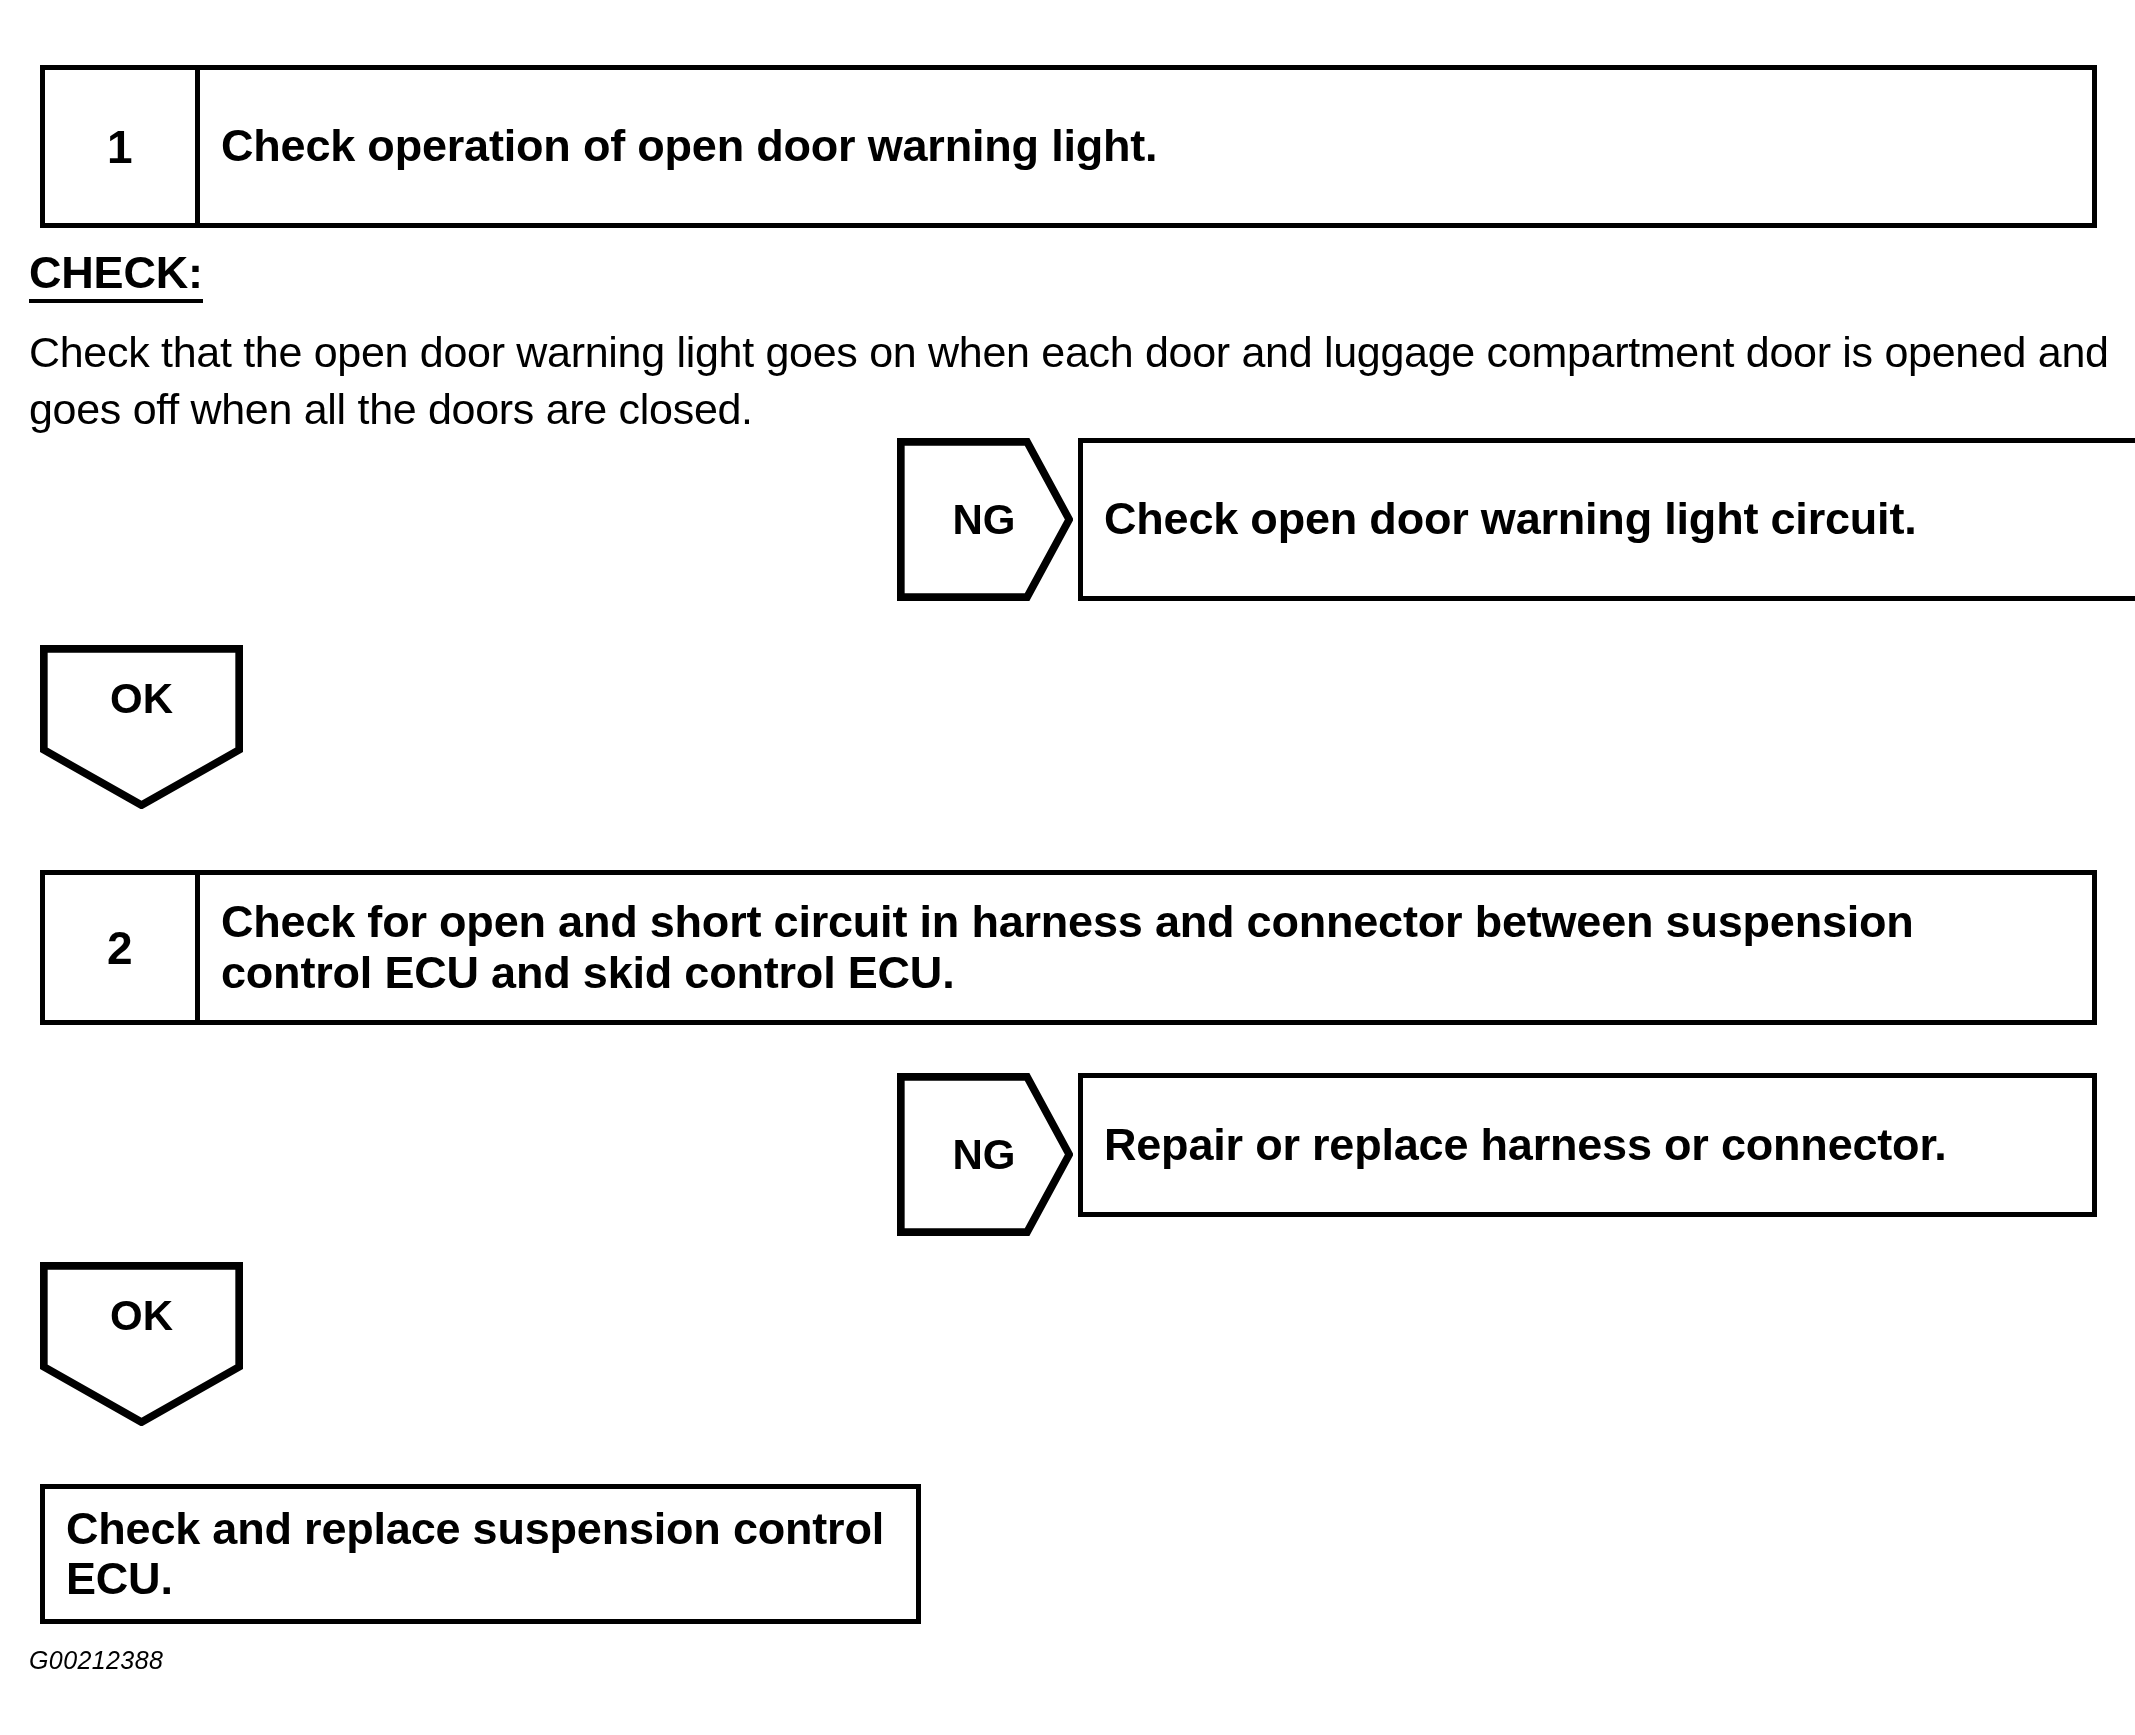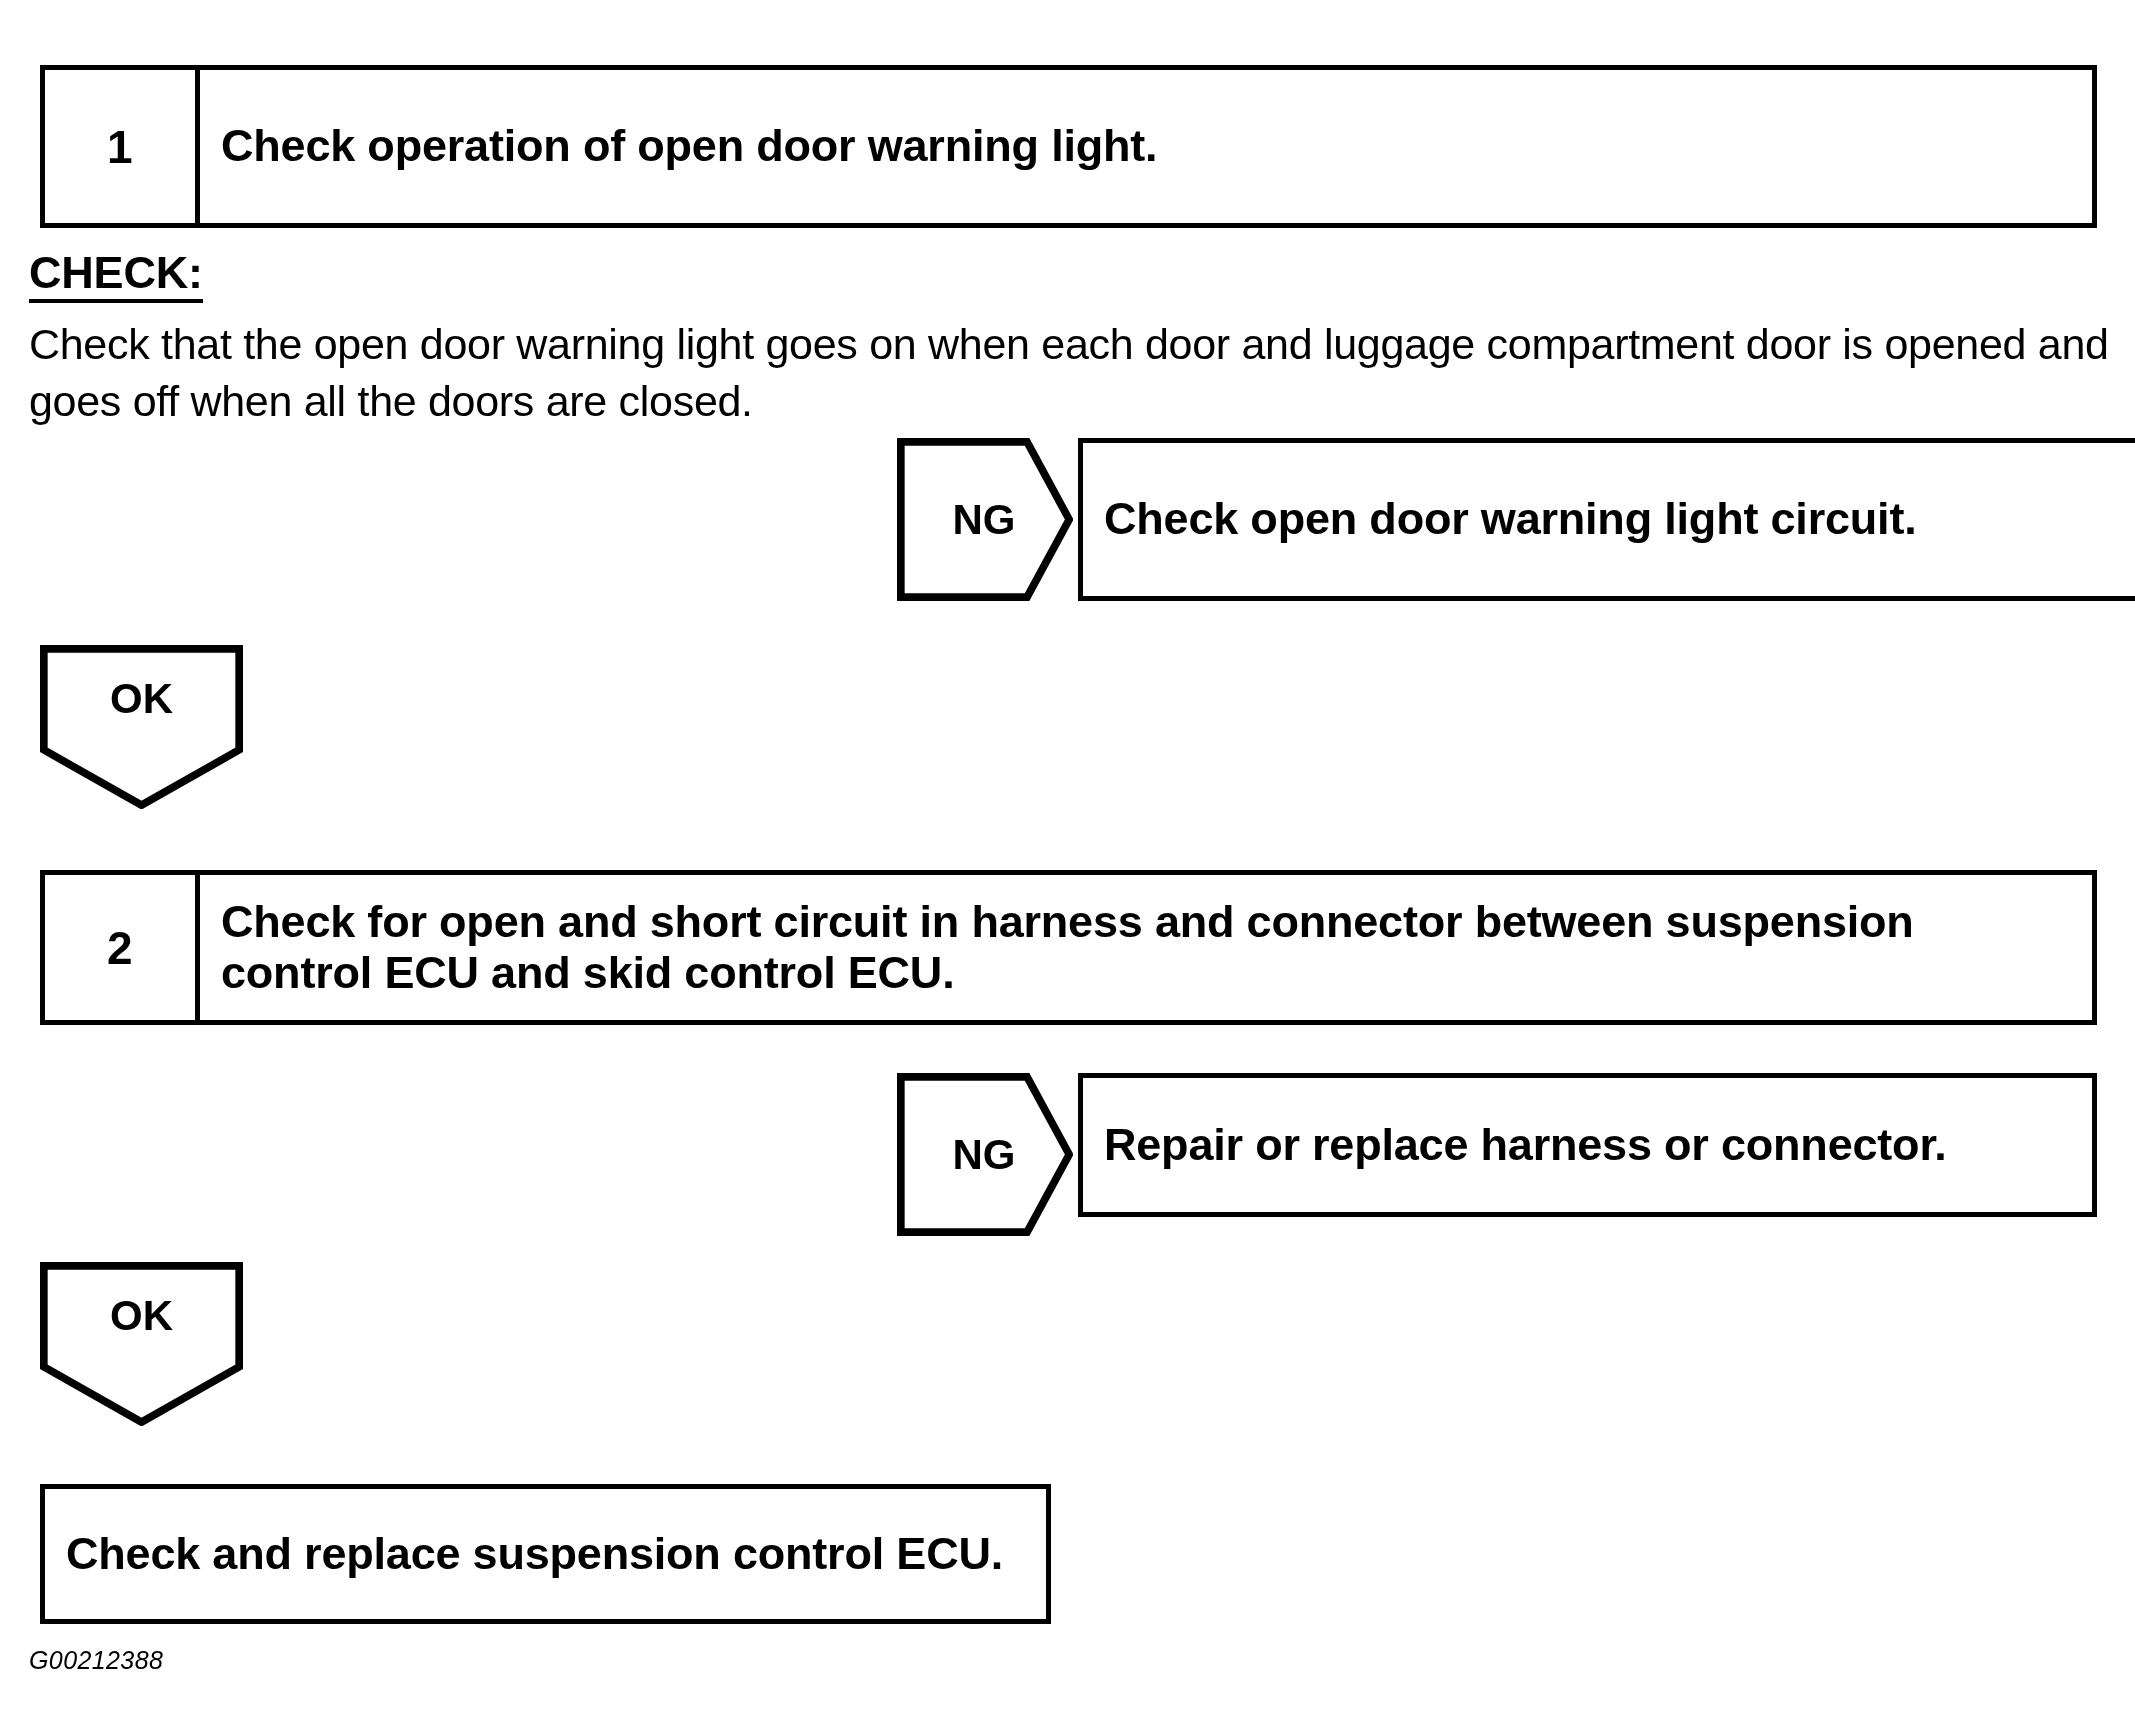--- a/index.html
+++ b/index.html
@@ -151,21 +151,21 @@
 
 <div id="page">
 
   <div class="step-box" style="left:40px; top:65px; width:2057px; height:163px;">
     <div class="step-num">1</div>
     <div class="step-text">Check operation of open door warning light.</div>
   </div>
 
   <div class="check-heading" style="left:29px; top:250px;">CHECK:</div>
 
-  <div class="check-body" style="left:29px; top:316px; width:2093px;">Check that the open door warning light goes on when each door and luggage compartment door is opened and goes off when all the doors are closed.</div>
+  <div class="check-body" style="left:29px; top:324px; width:2093px;">Check that the open door warning light goes on when each door and luggage compartment door is opened and goes off when all the doors are closed.</div>
 
   <div class="ng-arrow" style="left:897px; top:438px;">
     <svg viewBox="0 0 184 170" preserveAspectRatio="none">
       <polygon points="4,4 136,4 180,85 136,166 4,166" fill="#ffffff" stroke="#000000" stroke-width="8" stroke-linejoin="miter"></polygon>
     </svg>
     <div class="arrow-label">NG</div>
   </div>
 
   <div class="result-box" style="left:1078px; top:438px; width:1195px; height:163px;">Check open door warning light circuit.</div>
 
@@ -190,18 +190,18 @@
 
   <div class="result-box" style="left:1078px; top:1073px; width:1019px; height:144px;">Repair or replace harness or connector.</div>
 
   <div class="ok-arrow" style="left:40px; top:1262px;">
     <svg viewBox="0 0 212 172" preserveAspectRatio="none">
       <polygon points="4,4 208,4 208,110 106,168 4,110" fill="#ffffff" stroke="#000000" stroke-width="8" stroke-linejoin="miter"></polygon>
     </svg>
     <div class="arrow-label">OK</div>
   </div>
 
-  <div class="result-box" style="left:40px; top:1484px; width:1011px; height:140px;">Check and replace suspension control ECU.</div>
+  <div class="result-box" style="left:40px; top:1484px; width:881px; height:140px;">Check and replace suspension control ECU.</div>
 
   <div class="figure-id" style="left:29px; top:1646px;font-style:italic;">G00212388</div>
 
 </div>
 
 
 </body></html>

